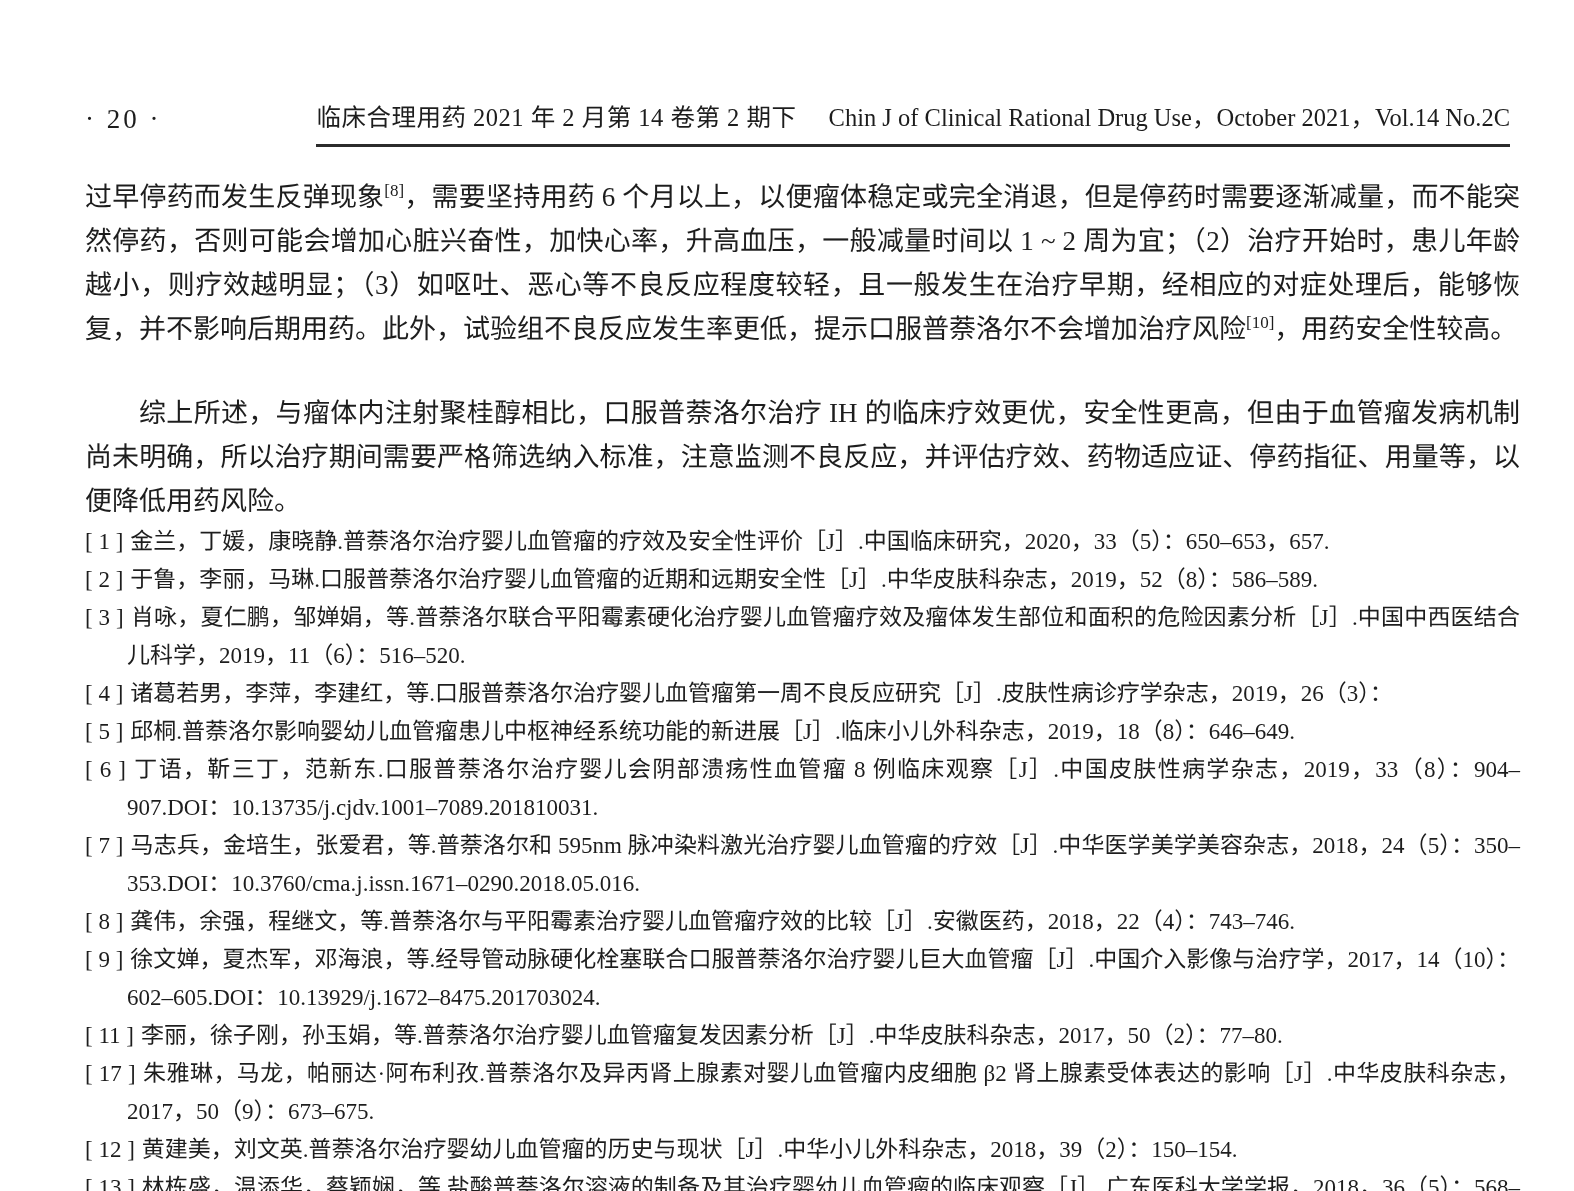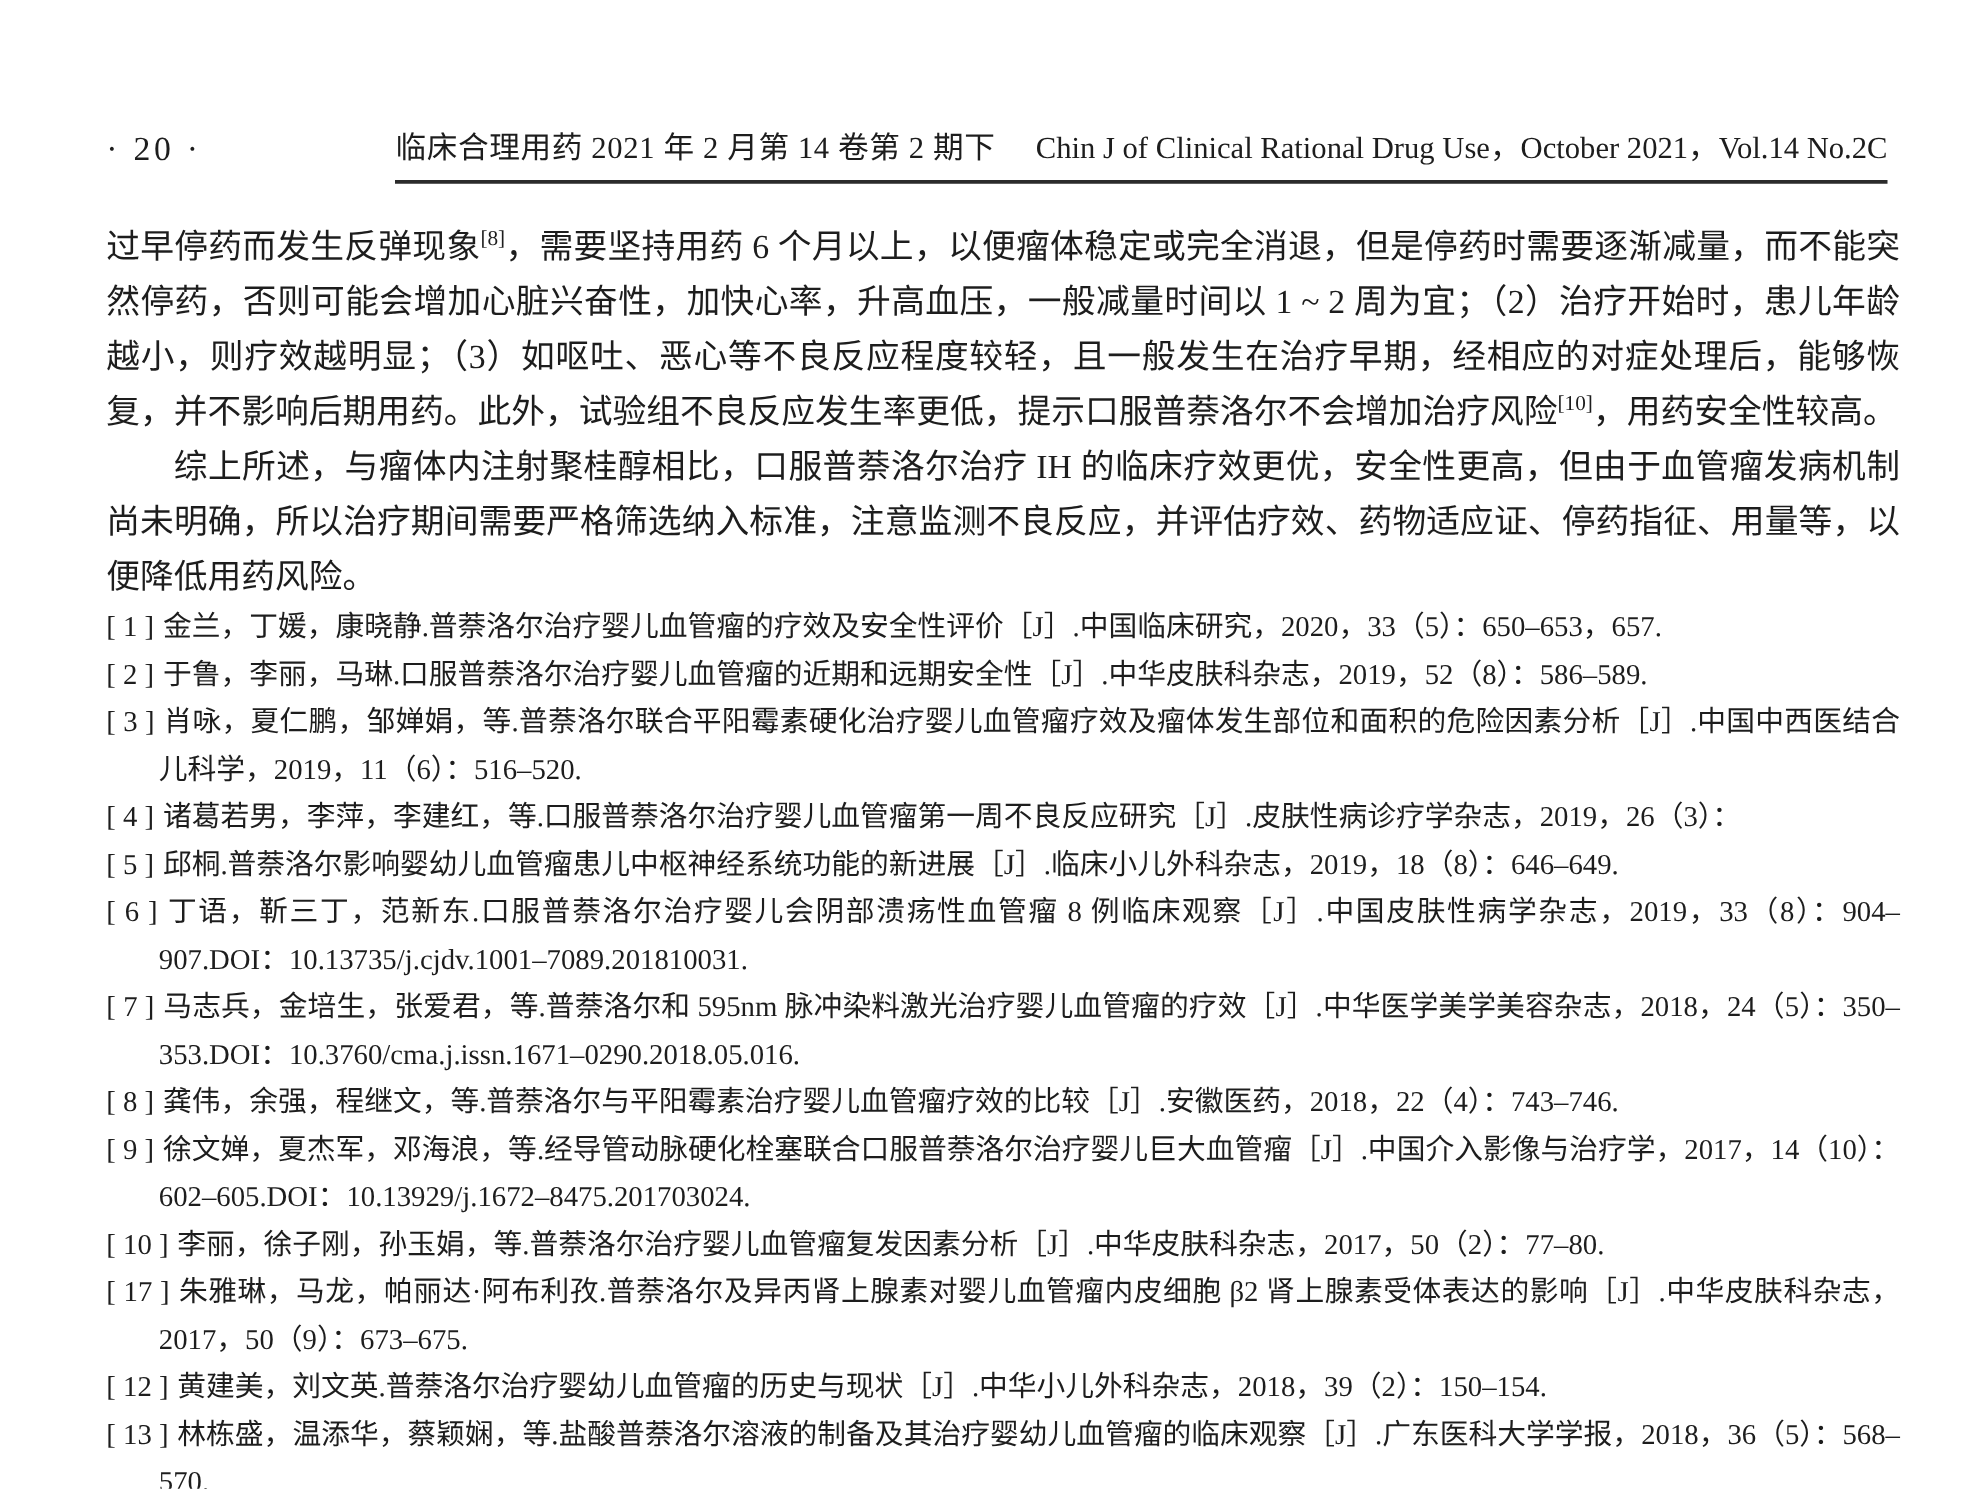--- a/index.html
+++ b/index.html
@@ -54,21 +54,21 @@
   }
   .col { flex: 1 1 0; min-width: 0; }
   
   .body-par {
     margin: 0;
     font-size: 27px;
     line-height: 44px;
     text-align: justify;
     text-justify: inter-ideograph;
   }
-  .body-par.indent { text-indent: 2em; }
+  .body-par.indent { text-indent: 2em; margin-top: 40px; }
   .body-par sup {
     font-size: 17px;
     line-height: 0;
     vertical-align: super;
   }
   
   .refs-heading {
     font-family: "Liberation Sans", "DejaVu Sans", sans-serif;
     font-weight: bold;
     font-size: 26px;
@@ -129,21 +129,21 @@
         </div>
     </section>
 
     <section class="col col-right">
       <div>
           <div class="ref-item"><span class="ref-label">[ 5 ]</span>邱桐.普萘洛尔影响婴幼儿血管瘤患儿中枢神经系统功能的新进展［J］.临床小儿外科杂志，2019，18（8）：646–649.</div>
           <div class="ref-item"><span class="ref-label">[ 6 ]</span>丁语，靳三丁，范新东.口服普萘洛尔治疗婴儿会阴部溃疡性血管瘤 8 例临床观察［J］.中国皮肤性病学杂志，2019，33（8）：904–907.DOI：10.13735/j.cjdv.1001–7089.201810031.</div>
           <div class="ref-item"><span class="ref-label">[ 7 ]</span>马志兵，金培生，张爱君，等.普萘洛尔和 595nm 脉冲染料激光治疗婴儿血管瘤的疗效［J］.中华医学美学美容杂志，2018，24（5）：350–353.DOI：10.3760/cma.j.issn.1671–0290.2018.05.016.</div>
           <div class="ref-item"><span class="ref-label">[ 8 ]</span>龚伟，余强，程继文，等.普萘洛尔与平阳霉素治疗婴儿血管瘤疗效的比较［J］.安徽医药，2018，22（4）：743–746.</div>
           <div class="ref-item"><span class="ref-label">[ 9 ]</span>徐文婵，夏杰军，邓海浪，等.经导管动脉硬化栓塞联合口服普萘洛尔治疗婴儿巨大血管瘤［J］.中国介入影像与治疗学，2017，14（10）：602–605.DOI：10.13929/j.1672–8475.201703024.</div>
-          <div class="ref-item"><span class="ref-label">[ 10 ]</span>李丽，徐子刚，孙玉娟，等.普萘洛尔治疗婴儿血管瘤复发因素分析［J］.中华皮肤科杂志，2017，50（2）：77–80.</div>
+          <div class="ref-item"><span class="ref-label">[ 11 ]</span>李丽，徐子刚，孙玉娟，等.普萘洛尔治疗婴儿血管瘤复发因素分析［J］.中华皮肤科杂志，2017，50（2）：77–80.</div>
           <div class="ref-item"><span class="ref-label">[ 17 ]</span>朱雅琳，马龙，帕丽达·阿布利孜.普萘洛尔及异丙肾上腺素对婴儿血管瘤内皮细胞 β2 肾上腺素受体表达的影响［J］.中华皮肤科杂志，2017，50（9）：673–675.</div>
           <div class="ref-item"><span class="ref-label">[ 12 ]</span>黄建美，刘文英.普萘洛尔治疗婴幼儿血管瘤的历史与现状［J］.中华小儿外科杂志，2018，39（2）：150–154.</div>
           <div class="ref-item"><span class="ref-label">[ 13 ]</span>林栋盛，温添华，蔡颖娴，等.盐酸普萘洛尔溶液的制备及其治疗婴幼儿血管瘤的临床观察［J］.广东医科大学学报，2018，36（5）：568–570.</div>
         </div>
       <div class="received">（收稿日期：2020–10–16）</div>
     </section>
 
   </main>
 </div>
 

